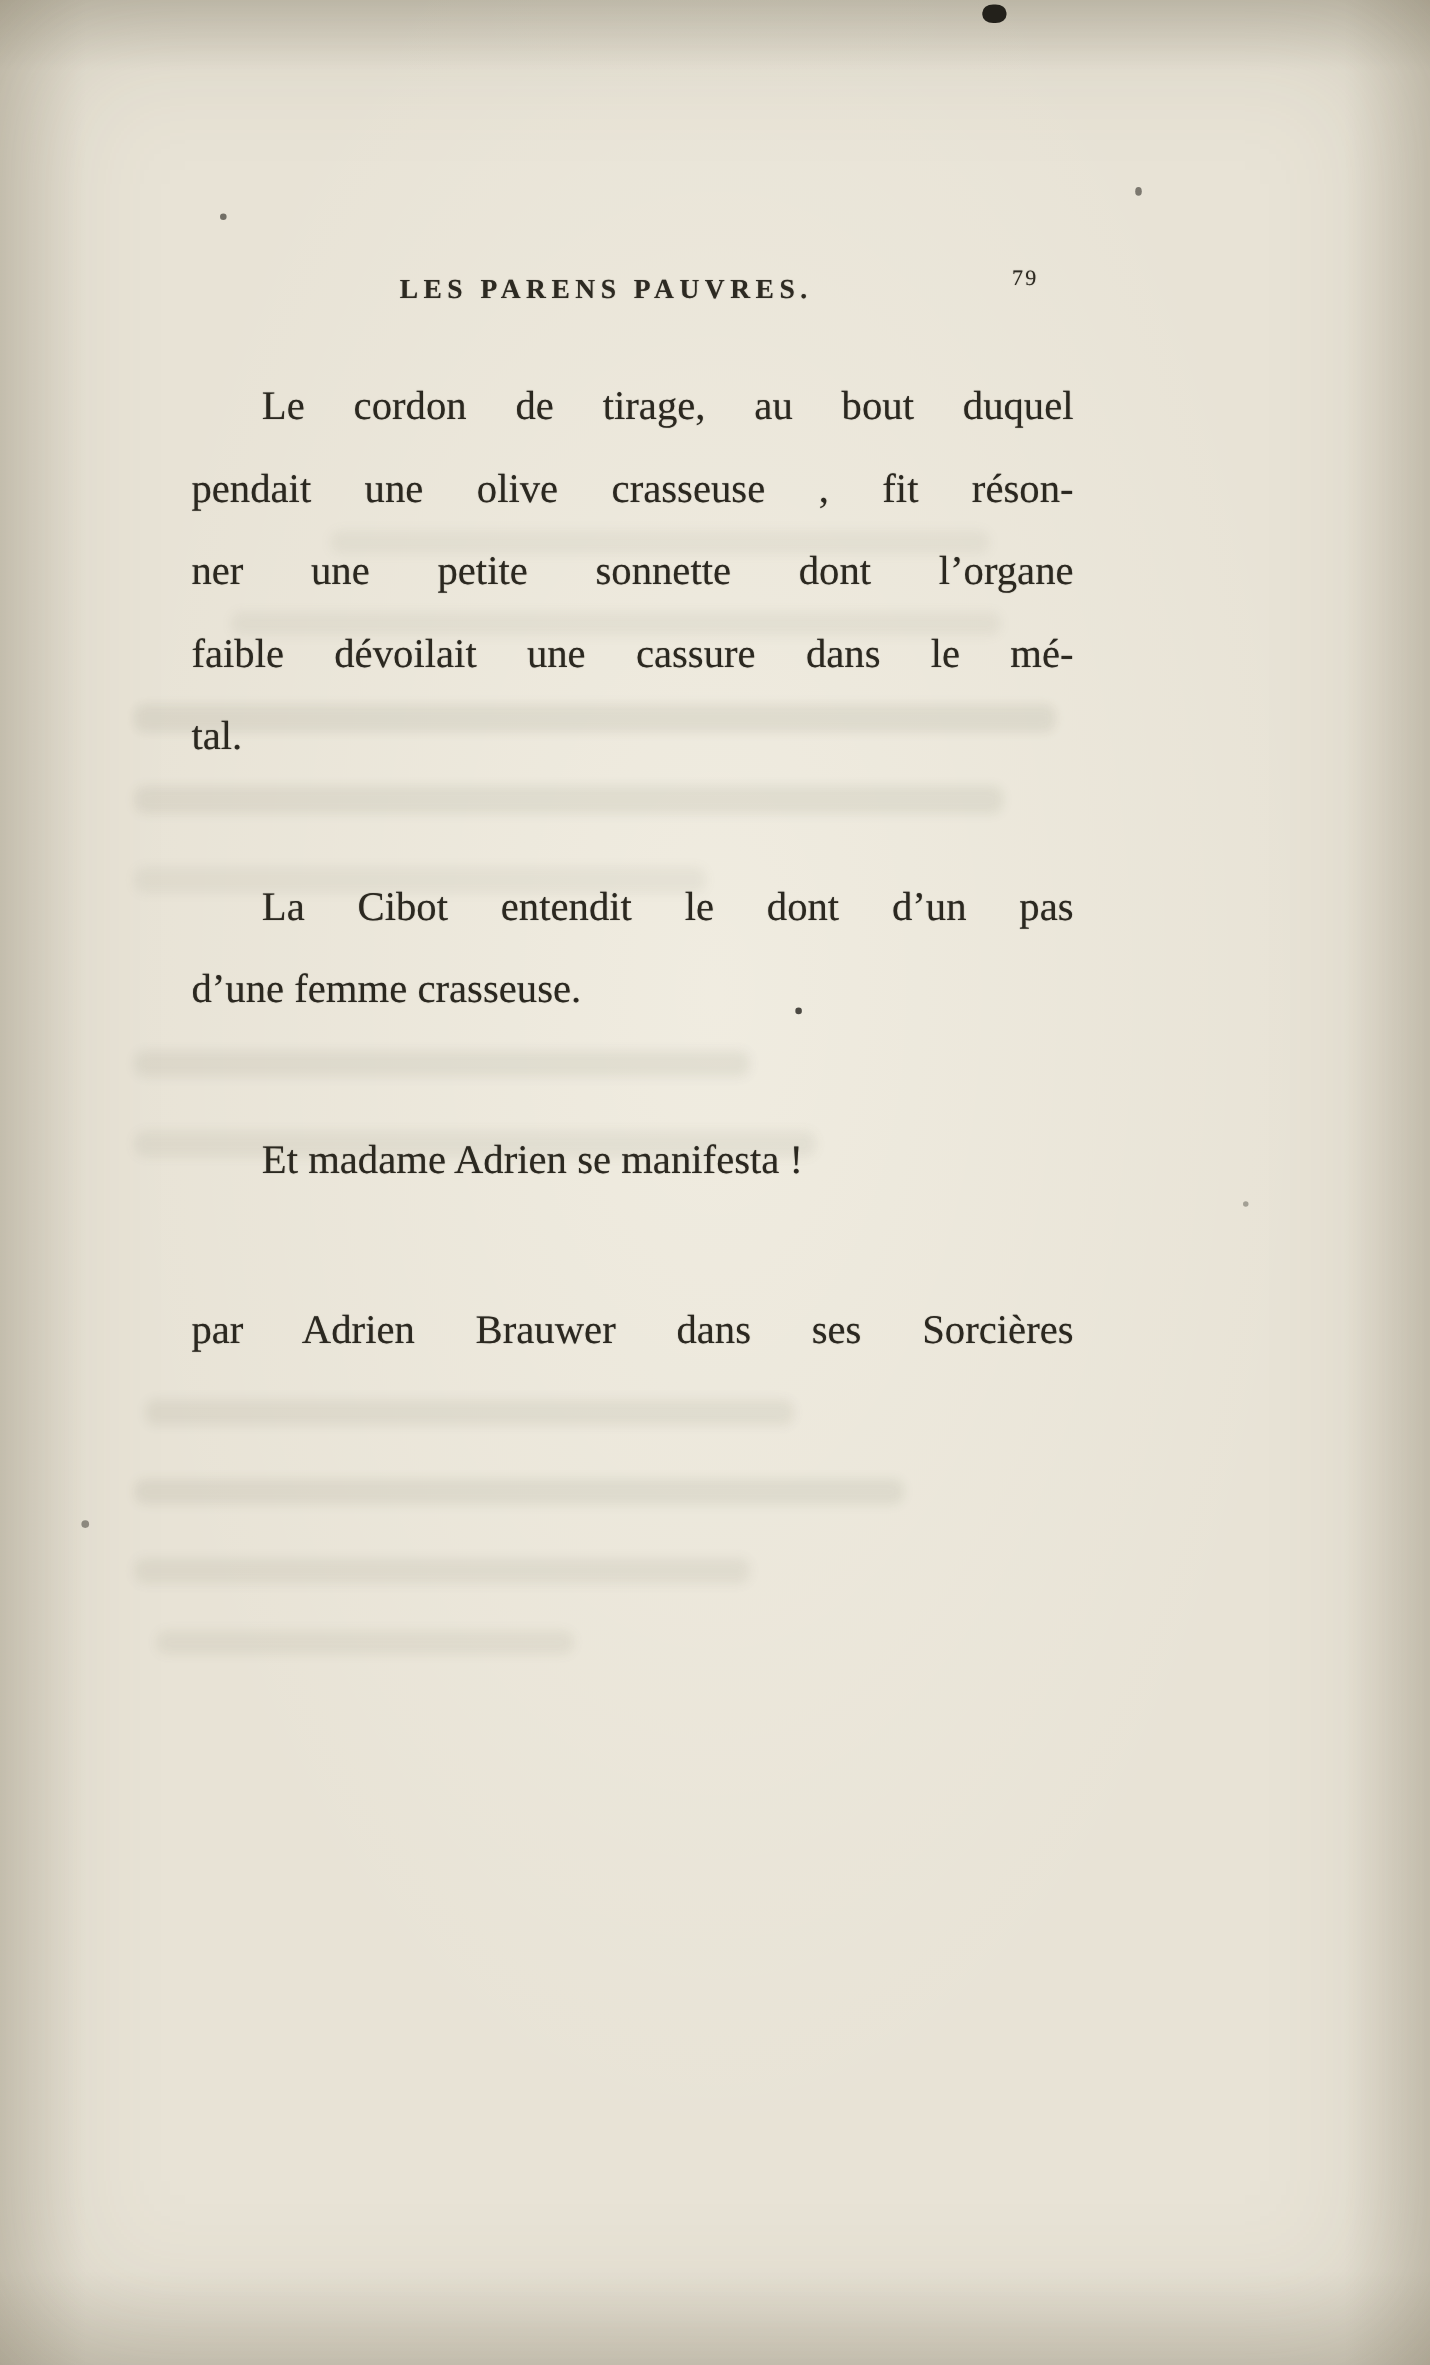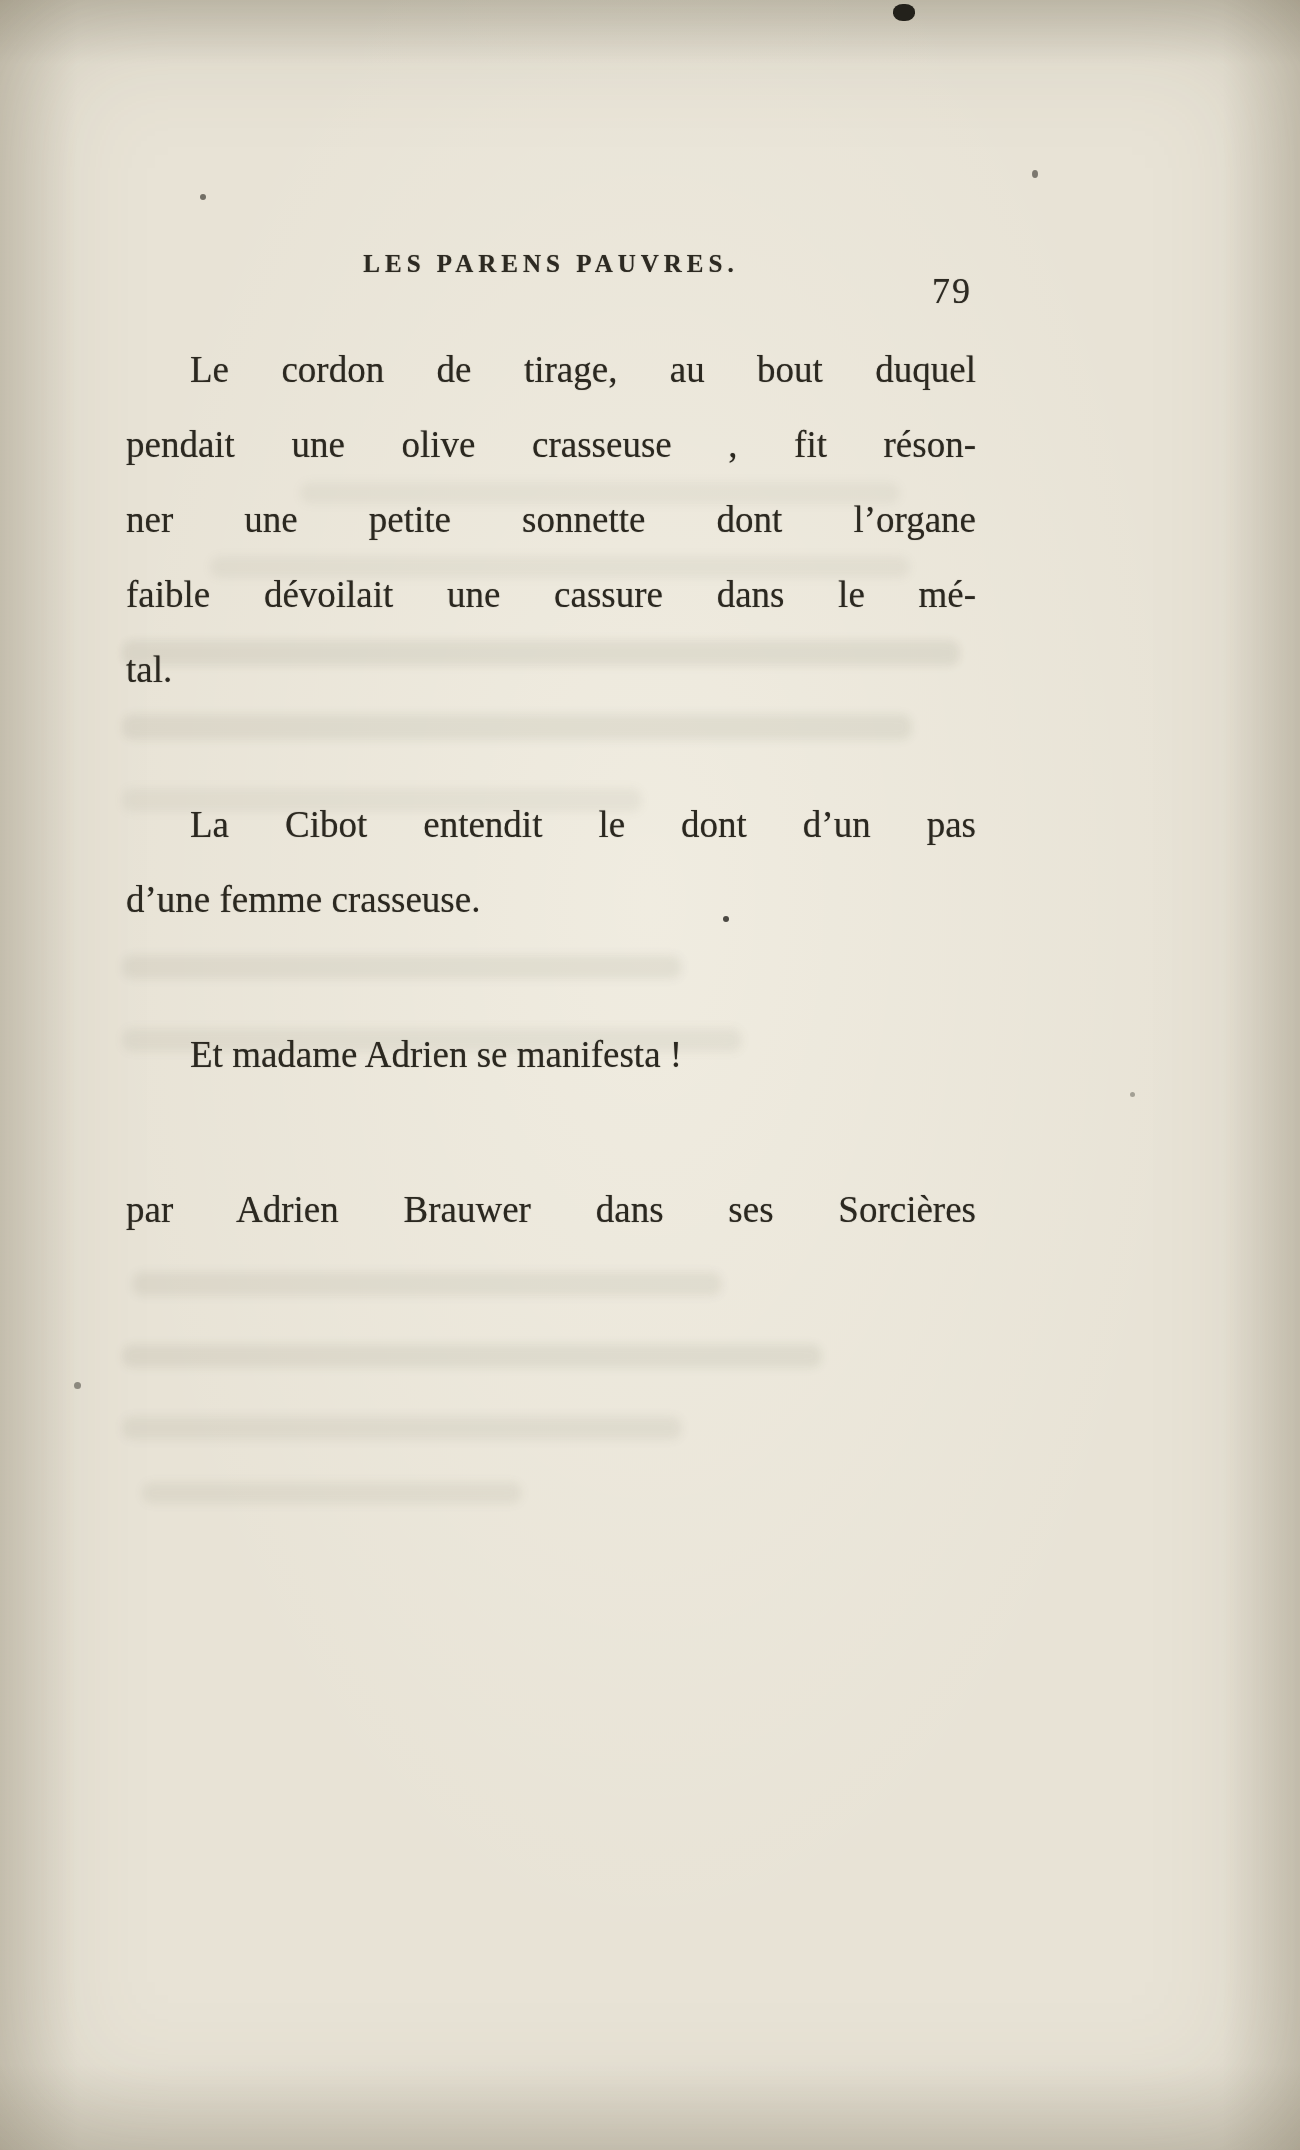--- a/index.html
+++ b/index.html
@@ -50,36 +50,36 @@
     top: 8px;
     font-size: 25px;
     letter-spacing: 5px;
     white-space: nowrap;
     font-weight: bold;
     color: #2d2a22;
     text-shadow: 0 0 1px rgba(45,42,34,0.55);
   }
   .page-number {
     position: absolute;
-    right: 4px;
+    right: 32px;
     top: 0;
-    font-size: 36px;
+    font-size: 20px;
     letter-spacing: 2px;
     color: #2d2a22;
     text-shadow: 0 0 1px rgba(45,42,34,0.5);
-    margin-top: 28px;
   }
   .para { margin: 0 0 80px 0; }
   .line {
     font-size: 37px;
     line-height: 75px;
     white-space: normal;
     text-align: left;
     color: #2b2820;
     text-shadow: 0 0 1px rgba(43,40,32,0.55);
+    margin-left: 48px;
   }
   .line.just {
     text-align: justify;
     text-align-last: justify;
   }
   .line.first { text-indent: 64px; }
 </style>
 </head>
 <body>
 

